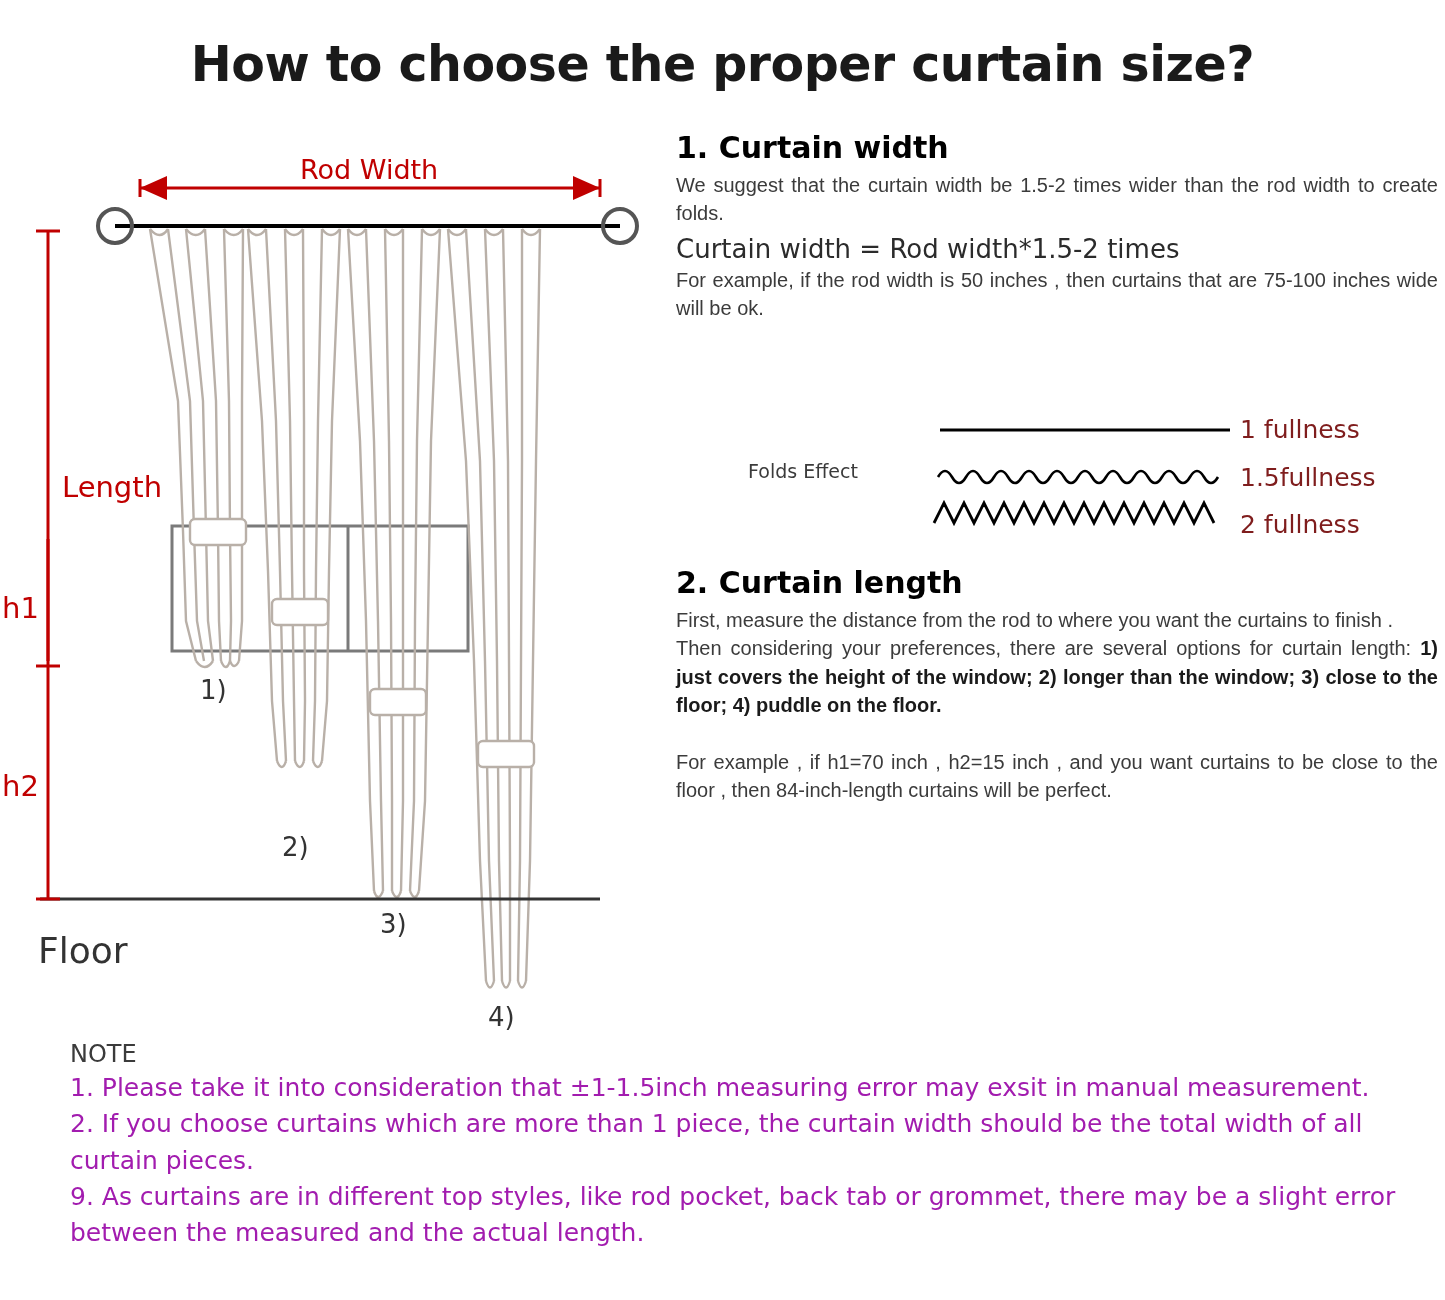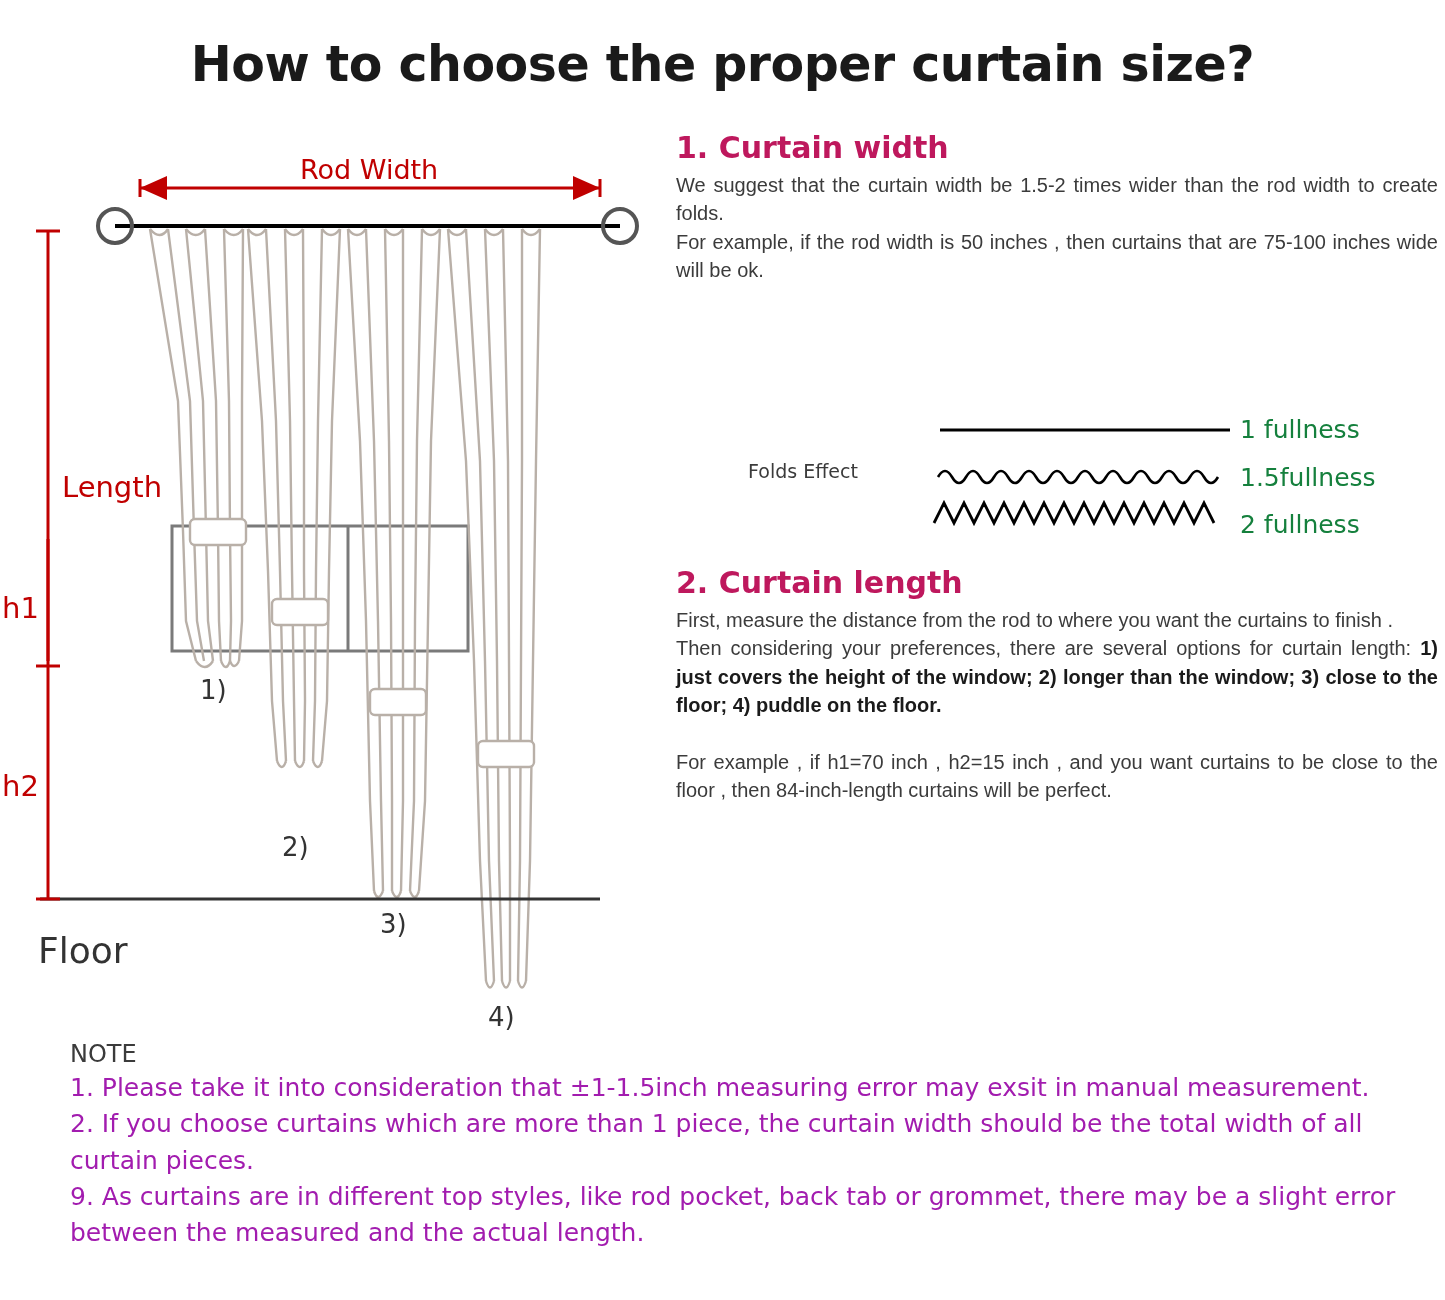--- a/index.html
+++ b/index.html
@@ -47,21 +47,21 @@
 
   
   .right-col {
     position: absolute;
     left: 676px;
     top: 130px;
     width: 762px;
   }
   .sec-head {
     font-size: 30px;
-    color: #be185d;
+    color: #000000;
     margin: 0 0 6px 0;
     font-family: "DejaVu Sans", sans-serif;
   }
   .body-text {
     font-size: 20px;
     line-height: 1.42;
     color: #3b3b3b;
     text-align: justify;
     margin: 0;
     font-family: Liberation Sans, sans-serif;
@@ -84,21 +84,21 @@
   .folds-label {
     position: absolute;
     left: 8px;
     top: 55px;
     font-size: 19px;
     color: #3b3b3b;
   }
   .fullness-label {
     position: absolute;
     font-size: 25px;
-    color: #15803d;
+    color: #7f1d1d;
   }
 
   
   .note-block {
     position: absolute;
     left: 70px;
     top: 1040px;
     width: 1345px;
   }
   .note-title {
@@ -238,20 +238,21 @@
         <line x1="36" y1="798" x2="60" y2="798"></line>
       </g>
       <text x="2" y="695" font-family="DejaVu Sans, sans-serif" font-size="29" fill="#c00000">h2</text>
 
     </svg>
   </div>
 
   <div class="right-col">
     <h2 class="sec-head">1. Curtain width</h2>
     <p class="body-text">We suggest that the curtain width be 1.5-2 times wider than the rod width to create folds.</p>
+    <p class="formula">Curtain width = Rod width*1.5-2 times</p>
     <p class="body-text">For example, if the rod width is 50 inches , then curtains that are 75-100 inches wide will be ok.</p>
   </div>
 
   <div class="folds">
     <div class="folds-label">Folds Effect</div>
     <svg width="700" height="150" viewBox="0 0 700 150" xmlns="http://www.w3.org/2000/svg">
 
       <line x1="200" y1="25" x2="490" y2="25" stroke="#000" stroke-width="3"></line>
 
       <path d="M198 72 q7 -12 14 0 t14 0 t14 0 t14 0 t14 0 t14 0 t14 0 t14 0 t14 0 t14 0 t14 0 t14 0 t14 0 t14 0 t14 0 t14 0 t14 0 t14 0 t14 0 t14 0" fill="none" stroke="#000" stroke-width="2.6"></path>

